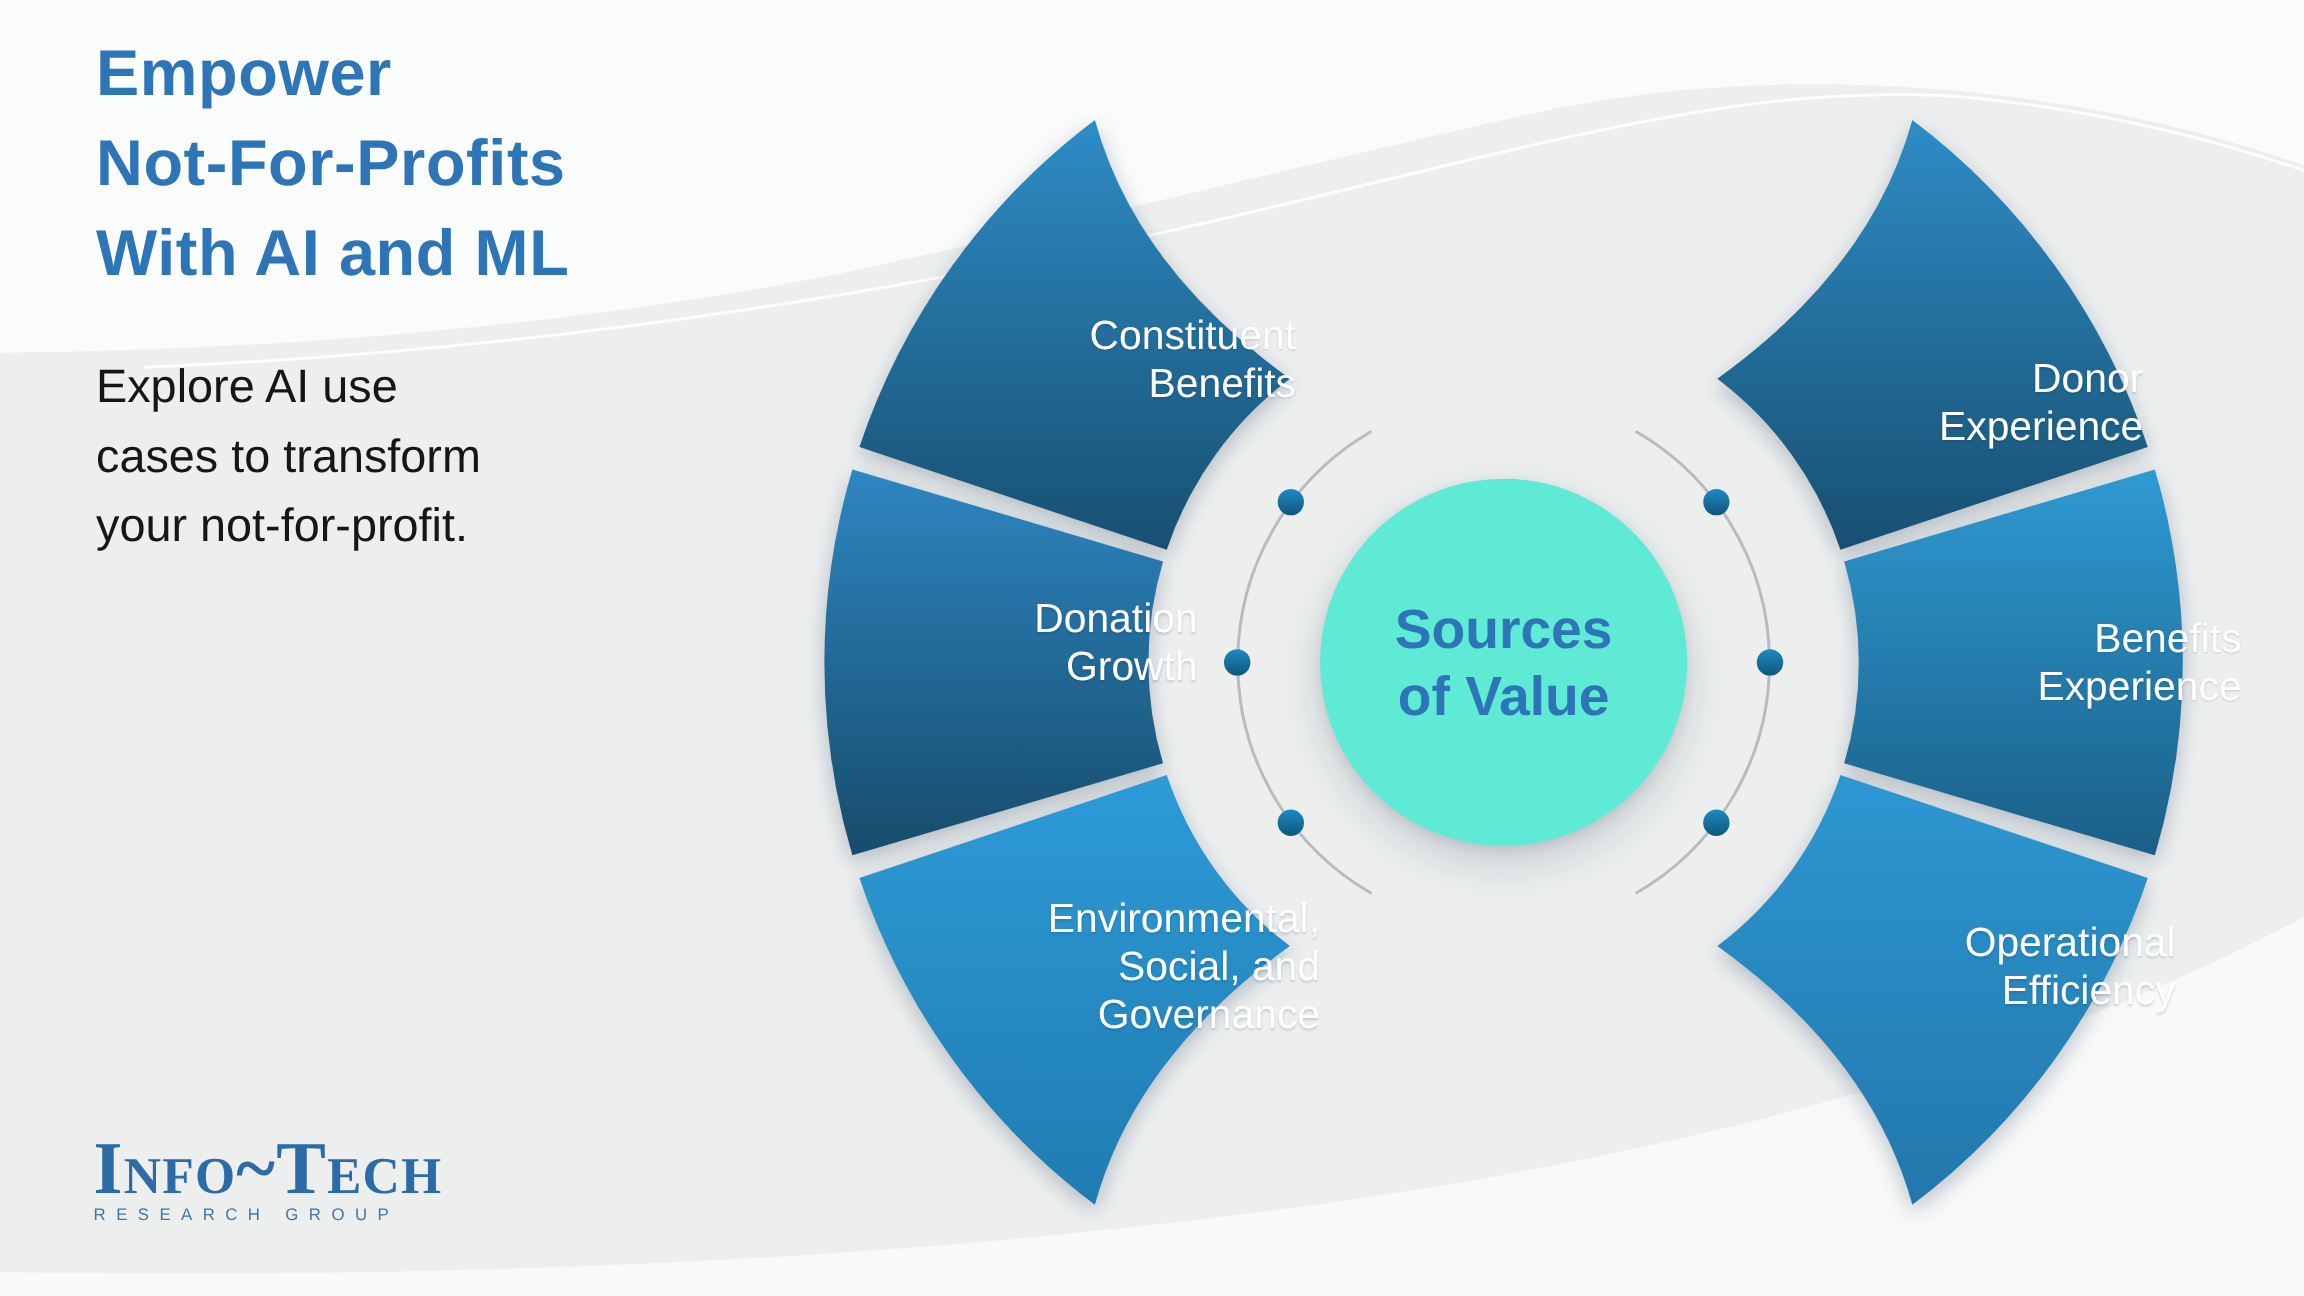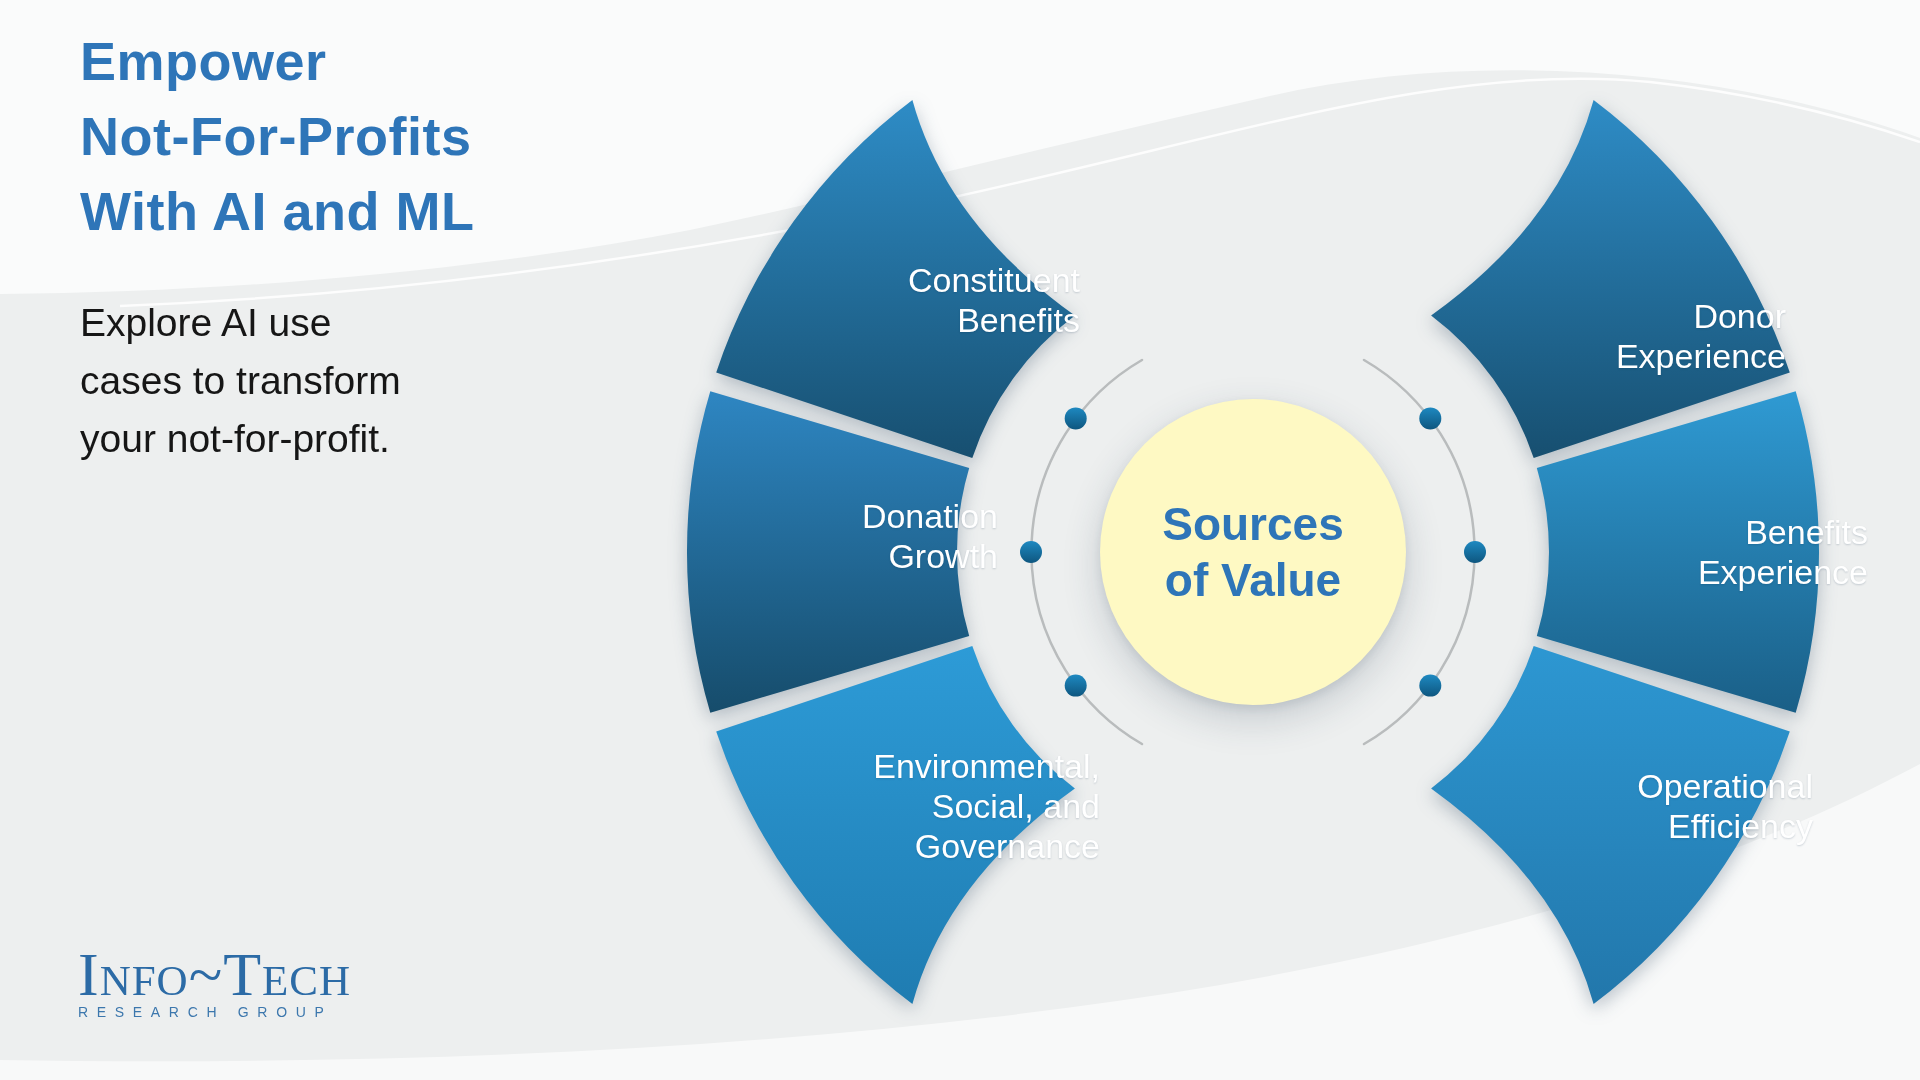--- a/index.html
+++ b/index.html
@@ -18,21 +18,21 @@
     color:#2e75b8;letter-spacing:.5px;
   }
   #subtitle{
     position:absolute;left:80px;top:294px;
     font-size:39px;font-weight:400;line-height:58px;color:#161616;
   }
 
   
   #center-circle{
     position:absolute;left:1100px;top:399px;width:306px;height:306px;
-    background:#fef9c3;border-radius:50%;
+    background:#5eead4;border-radius:50%;
     box-shadow:0 14px 38px rgba(40,60,80,.20), 0 4px 10px rgba(40,60,80,.10);
     display:flex;align-items:center;justify-content:center;text-align:center;
   }
   #center-label{
     font-size:46px;font-weight:bold;line-height:56px;color:#2e75b8;
   }
 
   
   .petal-label{
     position:absolute;width:360px;
@@ -46,21 +46,21 @@
   .lbl1{left:818px;top:536px;}
   .lbl2{left:920px;top:806px;}
   .lbl3{left:1606px;top:300px;margin-top:36px;}
   .lbl4{left:1688px;top:552px;}
   .lbl5{left:1633px;top:806px;}
 
   
   #logo{position:absolute;left:78px;top:944px;color:#2c6ba6;}
   #logo-name{
     font-family:"Liberation Serif","DejaVu Serif",serif;
-    font-variant:small-caps;font-size:62px;line-height:60px;letter-spacing:1px;
+    font-variant:small-caps;font-size:62px;line-height:60px;letter-spacing:1px;font-weight:bold;
   }
   #logo-sub{
     margin-top:0;font-size:14px;letter-spacing:.62em;
     font-family:"Liberation Sans","DejaVu Sans",sans-serif;color:#3c77ad;
   }
 </style>
 </head>
 <body>
 
 <svg id="bg-svg" viewBox="0 0 1920 1080" xmlns="http://www.w3.org/2000/svg">

